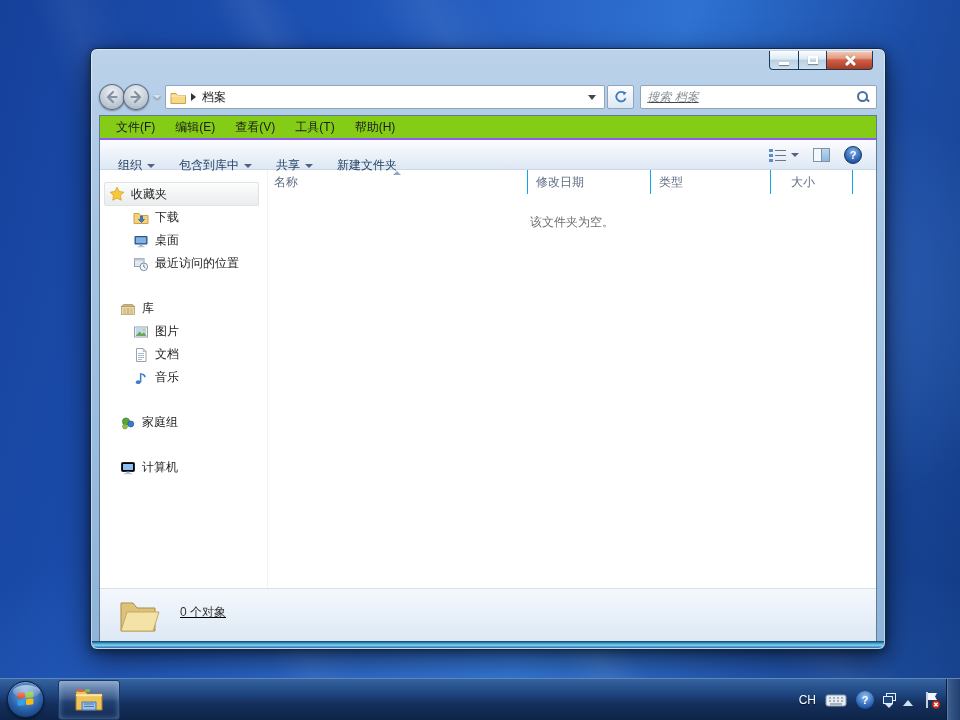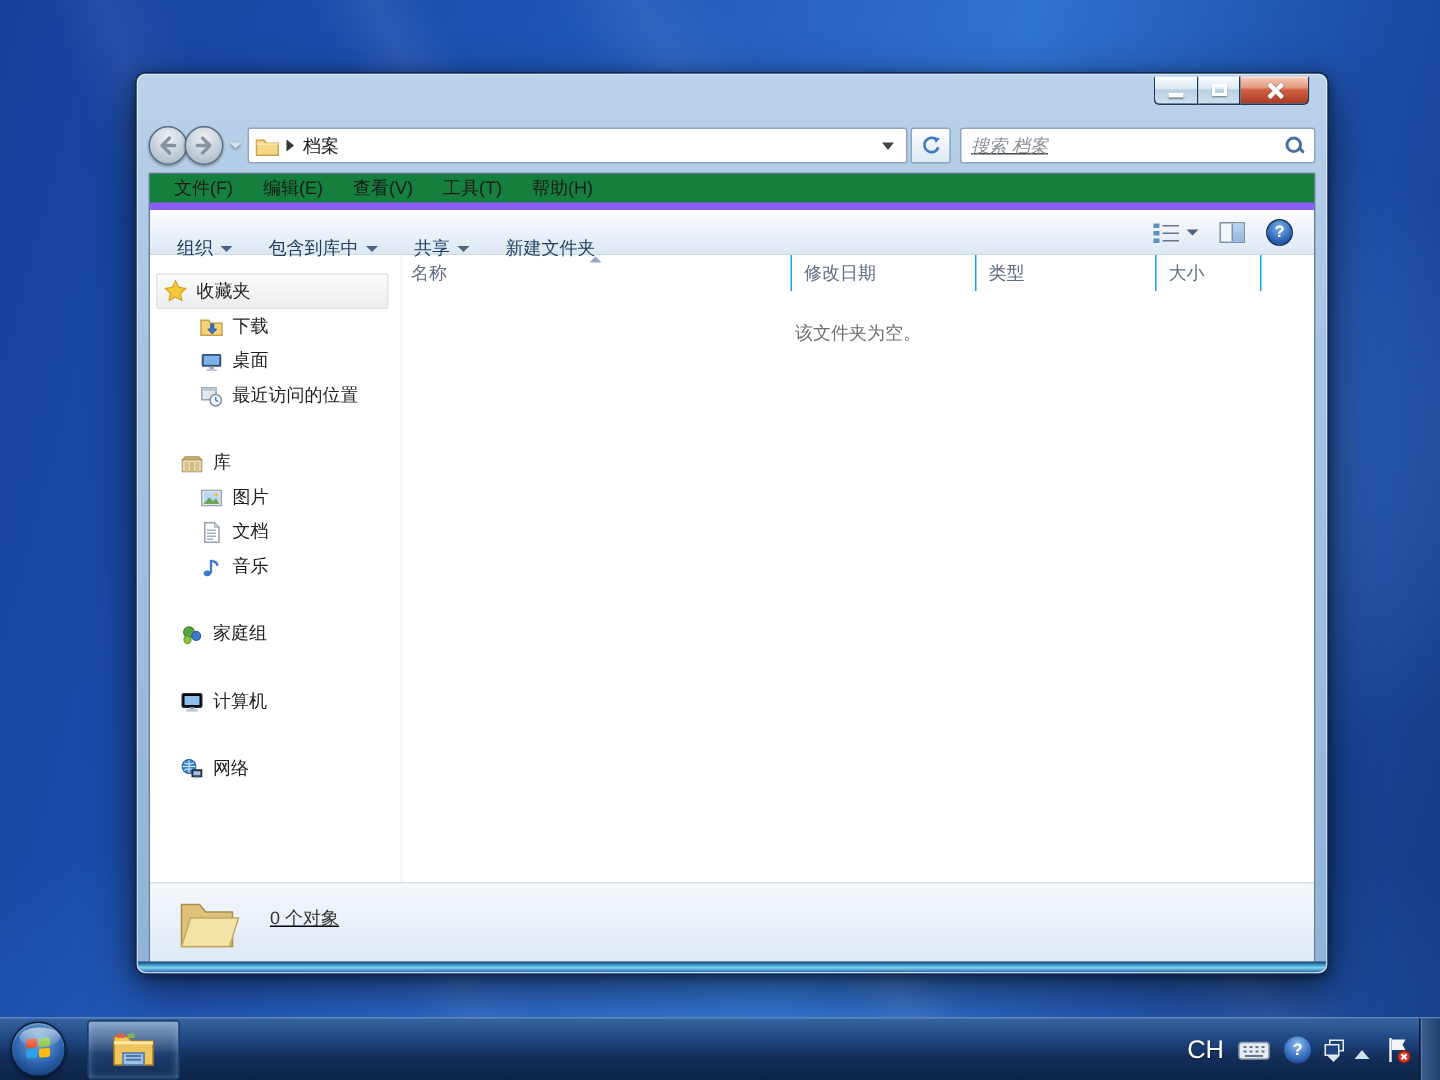--- a/index.html
+++ b/index.html
@@ -73,22 +73,22 @@
     color:#444; background:transparent;text-decoration:underline; }
   .searchbox input::placeholder { color:#8a8f96; font-style:italic; }
   .mag-icon { position:relative; width:14px; height:14px; }
   .mag-icon::before { content:""; position:absolute; left:1px; top:1px; width:7px; height:7px;
     border:2px solid #49719f; border-radius:50%; }
   .mag-icon::after { content:""; position:absolute; left:9px; top:9px; width:5px; height:2px;
     background:#49719f; transform:rotate(45deg); border-radius:1px; }
 
   
   .window-body { height:529px; background:#fff; border:1px solid #5f7b96; display:flex; flex-direction:column; }
-  .menubar { height:24px; background:#15803d; display:flex; align-items:center; padding-left:6px;
-    border-bottom:5px solid #8b5cf6; }
+  .menubar { height:24px; background:#84cc16; display:flex; align-items:center; padding-left:6px;
+    border-bottom:2px solid #8b5cf6; }
   .menu-item { padding:3px 10px; color:#1a1a1a; cursor:default; }
   .toolbar { height:30px; background:linear-gradient(180deg,#fdfdfe 0%,#eef3fa 45%,#dde8f4 100%);
     border-bottom:1px solid #cdd9e7; display:flex; align-items:center; padding:0 10px; }
   .tb-btn { display:flex; align-items:center; gap:5px; color:#1e3c5f; padding:4px 8px; border-radius:2px;
     cursor:default; margin-right:8px;margin-top:22px; }
   .dd-arrow { width:0; height:0; border-left:4px solid transparent; border-right:4px solid transparent;
     border-top:4px solid #4d6584; }
   .tb-right { margin-left:auto; display:flex; align-items:center; gap:14px; padding-right:4px; }
   .views-btn { display:flex; align-items:center; gap:5px; }
   .views-ic { width:17px; height:14px;
@@ -115,21 +115,21 @@
     border-radius:2px; margin:0 8px 0 4px; padding-left:4px; height:24px; } .gap22 { height:22px; }
   .nav-item svg { flex:0 0 auto; }
 
   .filelist { flex:1; position:relative; border-left:1px solid #f0f2f4; }
   .col-header { display:flex; height:24px; position:relative; }
   .col { display:flex; align-items:center; padding-left:8px; color:#5f6e84;
     border-right:1px solid #0ea5e9; height:100%; cursor:default; }
   .col.c-name { width:260px; padding-left:6px; }
   .col.c-date { width:123px; }
   .col.c-type { width:120px; }
-  .col.c-size { width:70px; }
+  .col.c-size { width:70px;margin-left:12px; }
   .sort-arrow { position:absolute; top:1px; left:125px; width:0; height:0;
     border-left:4px solid transparent; border-right:4px solid transparent; border-bottom:4px solid #93a8c4; }
   .empty-msg { position:absolute; top:44px; left:0; right:0; text-align:center; color:#6e6e6e; }
 
   
   .details { height:55px; border-top:1px solid #d3dfec;
     background:linear-gradient(180deg,#f4f8fc 0%,#e7eff8 55%,#dce8f4 100%);
     display:flex; align-items:flex-start; position:relative;text-decoration:underline; }
   .details-folder { position:absolute; left:14px; top:2px; }
   .details-text { margin-left:80px; margin-top:15px; color:#333; }
@@ -143,21 +143,21 @@
     background:radial-gradient(circle at 50% 32%,#78aede 0%,#2b62ac 55%,#0d2d60 100%);
     box-shadow:0 1px 3px rgba(0,0,0,.6), 0 1px 1px rgba(255,255,255,.35) inset;
     display:flex; align-items:center; justify-content:center; cursor:pointer; }
   .orb-shine { position:absolute; left:5px; top:3px; width:27px; height:13px; border-radius:50%;
     background:linear-gradient(180deg,rgba(255,255,255,.55),rgba(255,255,255,.05)); pointer-events:none; }
   .task-btn { position:absolute; left:58px; top:1px; width:62px; height:40px; border:1px solid #1a3a66;
     border-radius:3px;
     background:linear-gradient(180deg,rgba(255,255,255,.42) 0%,rgba(255,255,255,.16) 45%,rgba(70,110,170,.25) 55%,rgba(30,60,110,.25) 100%);
     box-shadow:0 0 6px rgba(160,200,255,.5) inset; display:flex; align-items:center; justify-content:center; cursor:pointer; }
   .tray { position:absolute; right:18px; top:0; height:42px; display:flex; align-items:center; gap:9px; }
-  .tray-text { color:#fff; font-size:17px; text-shadow:0 1px 1px rgba(0,0,0,.6); cursor:pointer; }
+  .tray-text { color:#fff; font-size:12px; text-shadow:0 1px 1px rgba(0,0,0,.6); cursor:pointer; }
   .tray-help { width:18px; height:18px; border-radius:50%;
     background:radial-gradient(circle at 50% 30%,#8cc0f2,#2b62b4 65%,#123263); border:1px solid #0d2ا, solid #0d2a52;
     color:#fff; font-weight:bold; font-size:11px; display:flex; align-items:center; justify-content:center; cursor:pointer; }
   .tray-stack { display:flex; flex-direction:column; align-items:center; gap:2px; cursor:pointer; }
   .restore-ic { position:relative; width:11px; height:9px; }
   .restore-ic::before { content:""; position:absolute; left:3px; top:0; width:8px; height:6px; border:1px solid #e8eef6; }
   .restore-ic::after { content:""; position:absolute; left:0; top:3px; width:8px; height:6px; border:1px solid #e8eef6; background:#1d447e; }
   .chev-down { width:0; height:0; border-left:4px solid transparent; border-right:4px solid transparent;
     border-top:4px solid #d7e2ee; }
   .tri-up { width:0; height:0; border-left:5px solid transparent; border-right:5px solid transparent;
@@ -352,30 +352,20 @@
               <rect x="1.5" y="2.5" width="13" height="9" rx="1" fill="#36параметр" stroke="#1c2835"></rect>
               <rect x="3" y="4" width="10" height="6" fill="#8cbef0"></rect>
               <rect x="6.5" y="11.5" width="3" height="1.4" fill="#9aa7b8"></rect>
               <rect x="4" y="12.9" width="8" height="1.4" rx=".5" fill="#b9c4d2"></rect>
             </svg>
             <span>计算机</span>
           </div>
 
           <div class="gap22"></div>
 
-          <div class="nav-item">
-            <svg width="16" height="16" viewBox="0 0 16 16">
-              <circle cx="6" cy="6" r="4.6" fill="#3f8ad0" stroke="#1f5c9e" stroke-width=".7"></circle>
-              <path d="M1.6 6 h8.8 M6 1.6 v8.8 M2.6 3.4 q3.4 2 6.8 0 M2.6 8.6 q3.4 -2 6.8 0" fill="none" stroke="#cfe5f8" stroke-width=".7"></path>
-              <rect x="8" y="8.2" width="6.5" height="4.6" fill="#36435a" stroke="#18263a" stroke-width=".7"></rect>
-              <rect x="9" y="9.2" width="4.5" height="2.6" fill="#9cc6ef"></rect>
-              <rect x="9.8" y="12.8" width="3" height="1" fill="#9aa7b8"></rect>
-            </svg>
-            <span>网络</span>
-          </div>
         </div>
 
         <div class="filelist">
           <div class="col-header">
             <div class="col c-name">
                 <span>名称</span>
               </div>
             <div class="col c-date">
                 <span>修改日期</span>
               </div>

